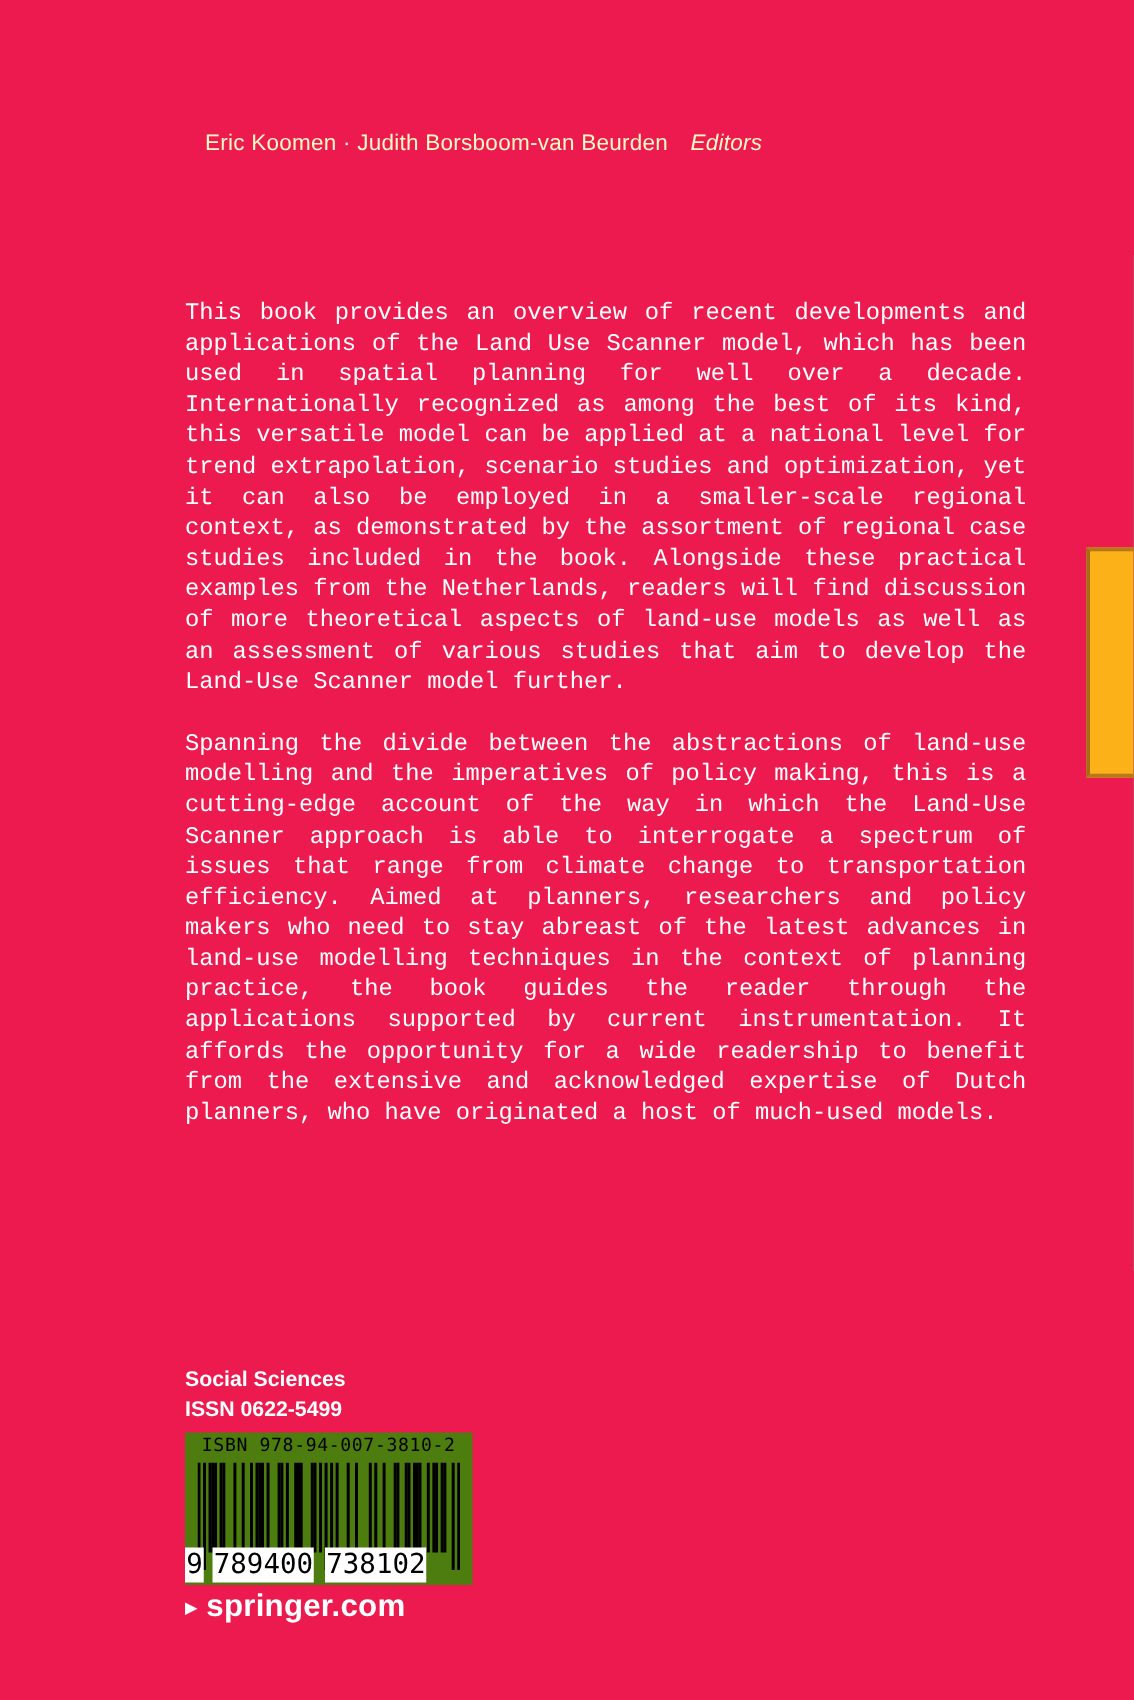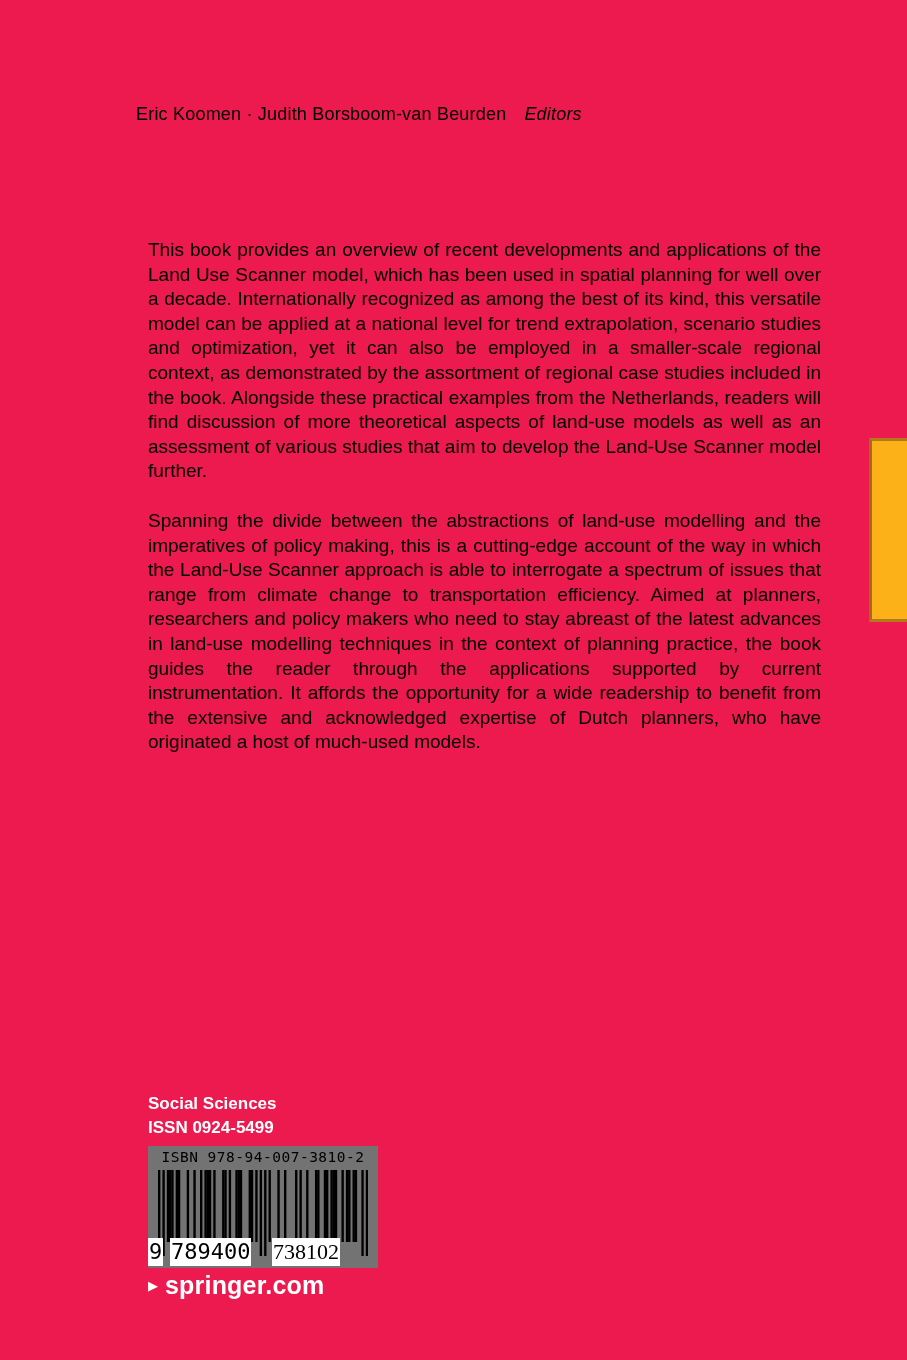--- a/index.html
+++ b/index.html
@@ -24,23 +24,23 @@
     color: #FFFFFF;
     font-size: 18px;
     font-weight: bold;
     letter-spacing: 0.2px;
   }
   .series-number {
     margin-left: 16px;
   }
   .editors-line {
     position: absolute;
-    left: 136px;
+    left: 164px;
     top: 104px;
-    color: #000000;
+    color: #fef9c3;
     font-size: 18px;
     letter-spacing: 0.2px;
   }
   .editors-label {
     font-style: italic;
     margin-left: 18px;
   }
   .book-title {
     position: absolute;
     left: 148px;
@@ -50,22 +50,22 @@
     font-weight: bold;
     letter-spacing: -0.2px;
   }
 
   
   .blurb {
     position: absolute;
     left: 148px;
     top: 238px;
     width: 673px;
-    color: #000000;
-    font-family: Liberation Sans, sans-serif;
+    color: #ffffff;
+    font-family: Liberation Mono, monospace;
     font-size: 19px;
     line-height: 24.6px;
     text-align: justify;
   }
   .blurb p {
     margin: 0 0 25px 0;
     padding: 0;
   }
 
   
@@ -101,21 +101,21 @@
     font-weight: bold;
   }
 
   
   .barcode-box {
     position: absolute;
     left: 148px;
     top: 1146px;
     width: 230px;
     height: 122px;
-    background: #737373;
+    background: #4d7c0f;
     color: #000000;
   }
   .isbn-label {
     position: absolute;
     left: 0;
     top: 3px;
     width: 100%;
     text-align: center;
     font-family: "DejaVu Sans Mono", monospace;
     font-size: 14.5px;
@@ -133,21 +133,21 @@
     height: 28px;
     font-family: "DejaVu Sans Mono", monospace;
     font-size: 22px;
     line-height: 28px;
     background: #FFFFFF;
     padding: 0 1px;
     white-space: nowrap;
   }
   .digit-first  { left: 0px; }
   .digit-left   { left: 22px; text-align: right; }
-  .digit-right  { left: 124px; font-family: Liberation Serif, serif; }
+  .digit-right  { left: 112px; }
 
   
   .publisher-line {
     position: absolute;
     left: 148px;
     top: 1271px;
     color: #FFFFFF;
     display: flex;
     align-items: center;
   }
@@ -174,21 +174,21 @@
 
 
   <div class="blurb">
     <p>This book provides an overview of recent developments and applications of the Land Use Scanner model, which has been used in spatial planning for well over a decade. Internationally recognized as among the best of its kind, this versatile model can be applied at a national level for trend extrapolation, scenario studies and optimization, yet it can also be employed in a smaller-scale regional context, as demonstrated by the assortment of regional case studies included in the book. Alongside these practical examples from the Netherlands, readers will find discussion of more theoretical aspects of land-use models as well as an assessment of various studies that aim to develop the Land-Use Scanner model further.</p>
     <p>Spanning the divide between the abstractions of land-use modelling and the imperatives of policy making, this is a cutting-edge account of the way in which the Land-Use Scanner approach is able to interrogate a spectrum of issues that range from climate change to transportation efficiency. Aimed at planners, researchers and policy makers who need to stay abreast of the latest advances in land-use modelling techniques in the context of planning practice, the book guides the reader through the applications supported by current instrumentation. It affords the opportunity for a wide readership to benefit from the extensive and acknowledged expertise of Dutch planners, who have originated a host of much-used models.</p>
   </div>
 
   <div class="edge-tab"></div>
 
   <div class="category-line">Social Sciences</div>
-  <div class="issn-line">ISSN 0924-5499</div>
+  <div class="issn-line">ISSN 0622-5499</div>
 
   <div class="barcode-box">
     <div class="isbn-label">ISBN 978-94-007-3810-2</div>
     <svg class="bars-svg" width="210" height="86" viewBox="0 0 210 86" xmlns="http://www.w3.org/2000/svg">
         <rect x="0.00" y="0" width="2.36" height="86" fill="#000"></rect>
         <rect x="4.42" y="0" width="2.36" height="86" fill="#000"></rect>
         <rect x="8.84" y="0" width="2.36" height="72" fill="#000"></rect>
         <rect x="11.05" y="0" width="2.36" height="72" fill="#000"></rect>
         <rect x="13.26" y="0" width="2.36" height="72" fill="#000"></rect>
         <rect x="17.68" y="0" width="2.36" height="72" fill="#000"></rect>

